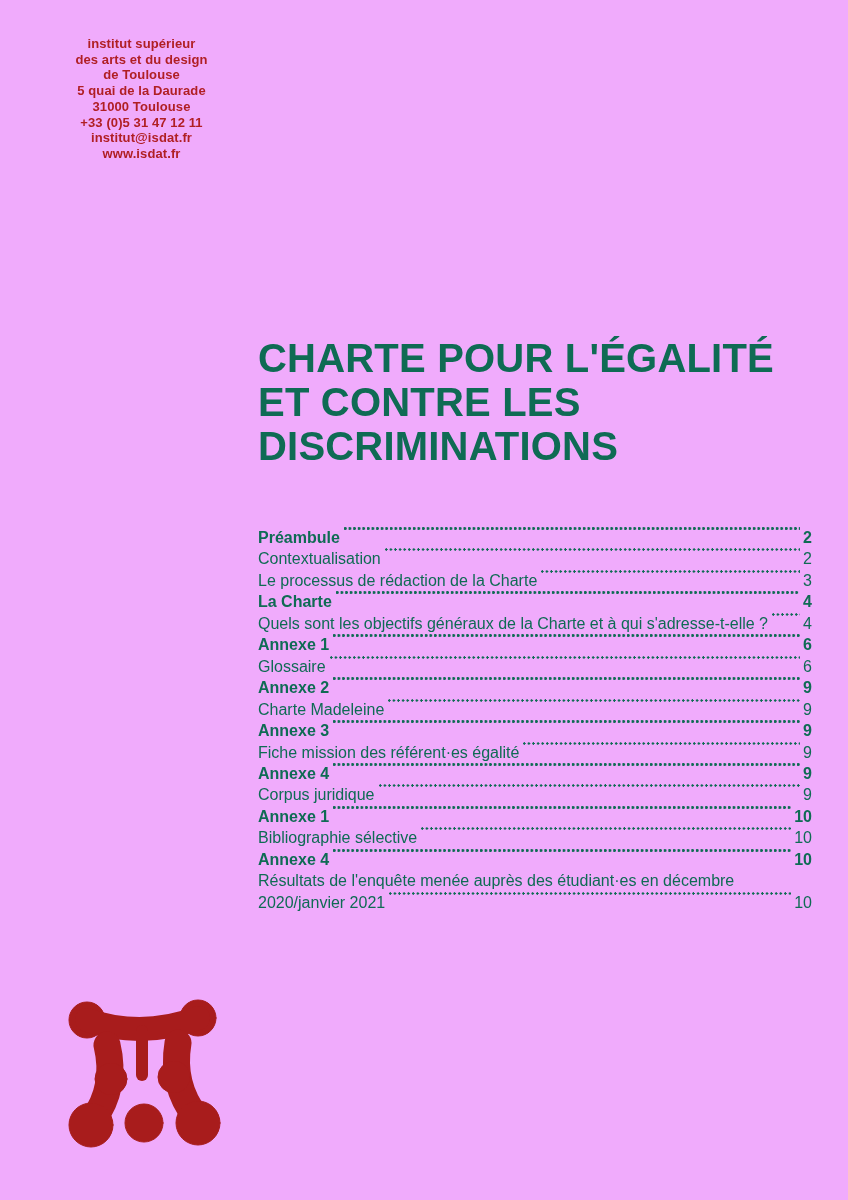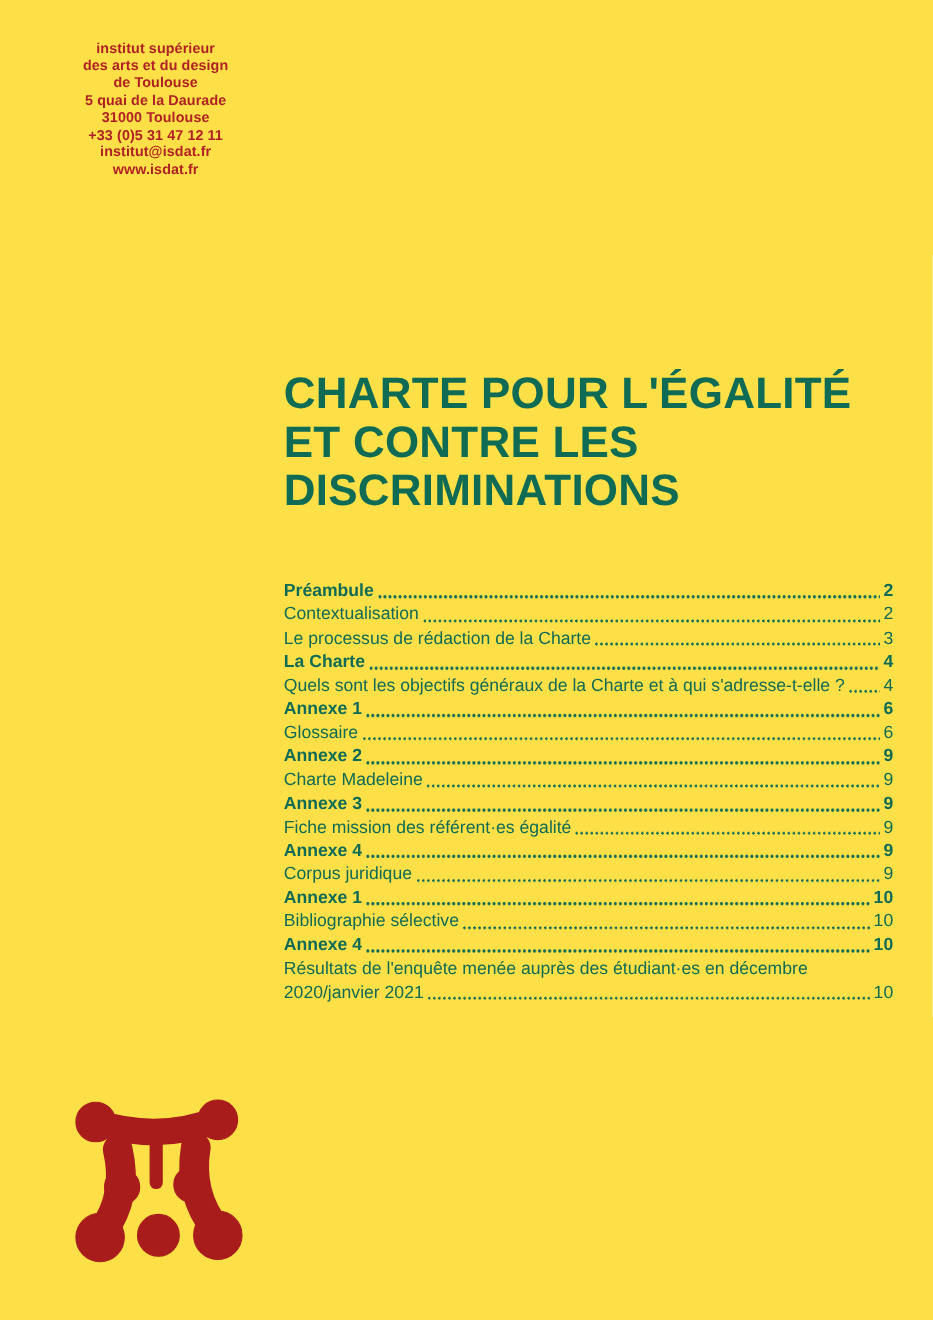--- a/index.html
+++ b/index.html
@@ -4,21 +4,21 @@
 <style>
   :root{
     --red:#b01f24;
     --logo-red:#a81c1c;
     --green:#0f6b54;
   }
   html,body{margin:0;padding:0;background:#ffffff;}
   .page{
     position:relative;
     width:848px;height:1200px;
-    background:#fde047;
+    background:#f0abfc;
     overflow:hidden;
     font-family:"Liberation Sans", sans-serif;
   }
   
   .letterhead{
     position:absolute;left:54px;top:36px;width:175px;
     text-align:center;
     color:var(--red);
     font-weight:700;
     font-size:13px;line-height:15.7px;
@@ -33,21 +33,21 @@
     font-size:40px;line-height:44px;
     letter-spacing:0.2px;
   }
   
   .toc{
     position:absolute;left:258px;top:527px;width:554px;
     color:var(--green);
     font-size:16px;
   }
   .toc-row{
-    display:flex;align-items:flex-end;
+    display:flex;align-items:flex-start;
     line-height:21.45px;
     white-space:nowrap;
   }
   .toc-row.bold{font-weight:700;}
   .toc-row.wrap-first{white-space:normal;}
   .toc-label{flex:0 0 auto;}
   .toc-dots{
     flex:1 1 auto;
     height:3px;
     margin:0 3px 4px 4px;

